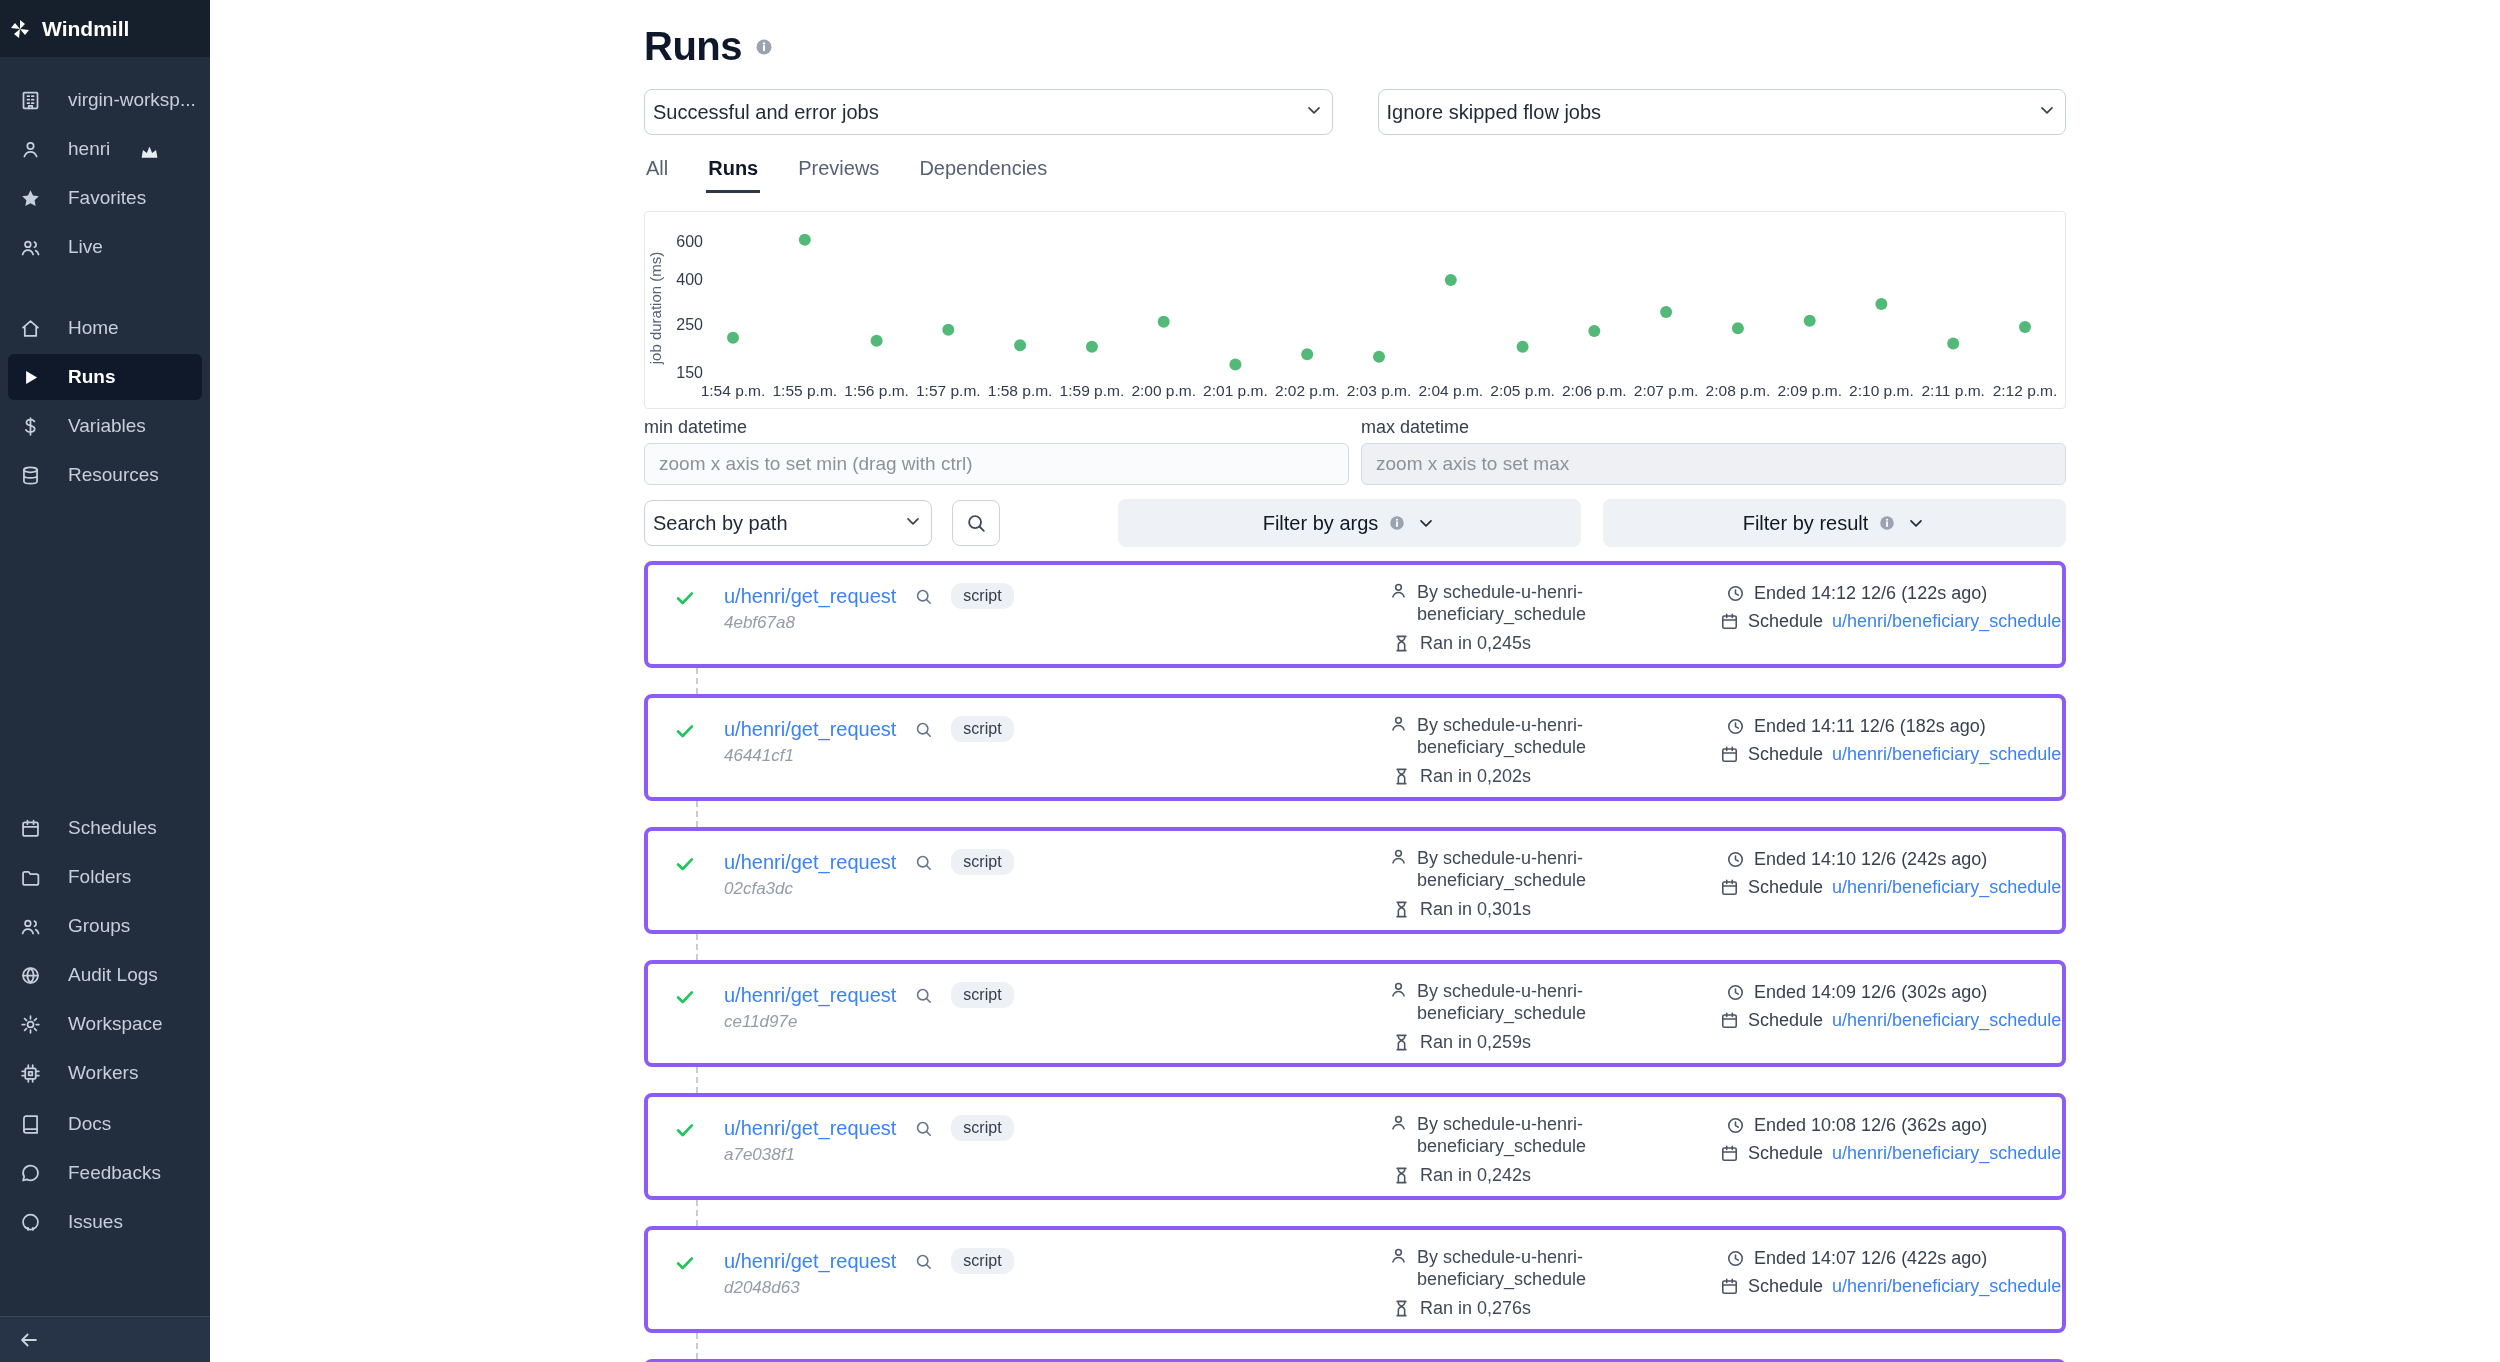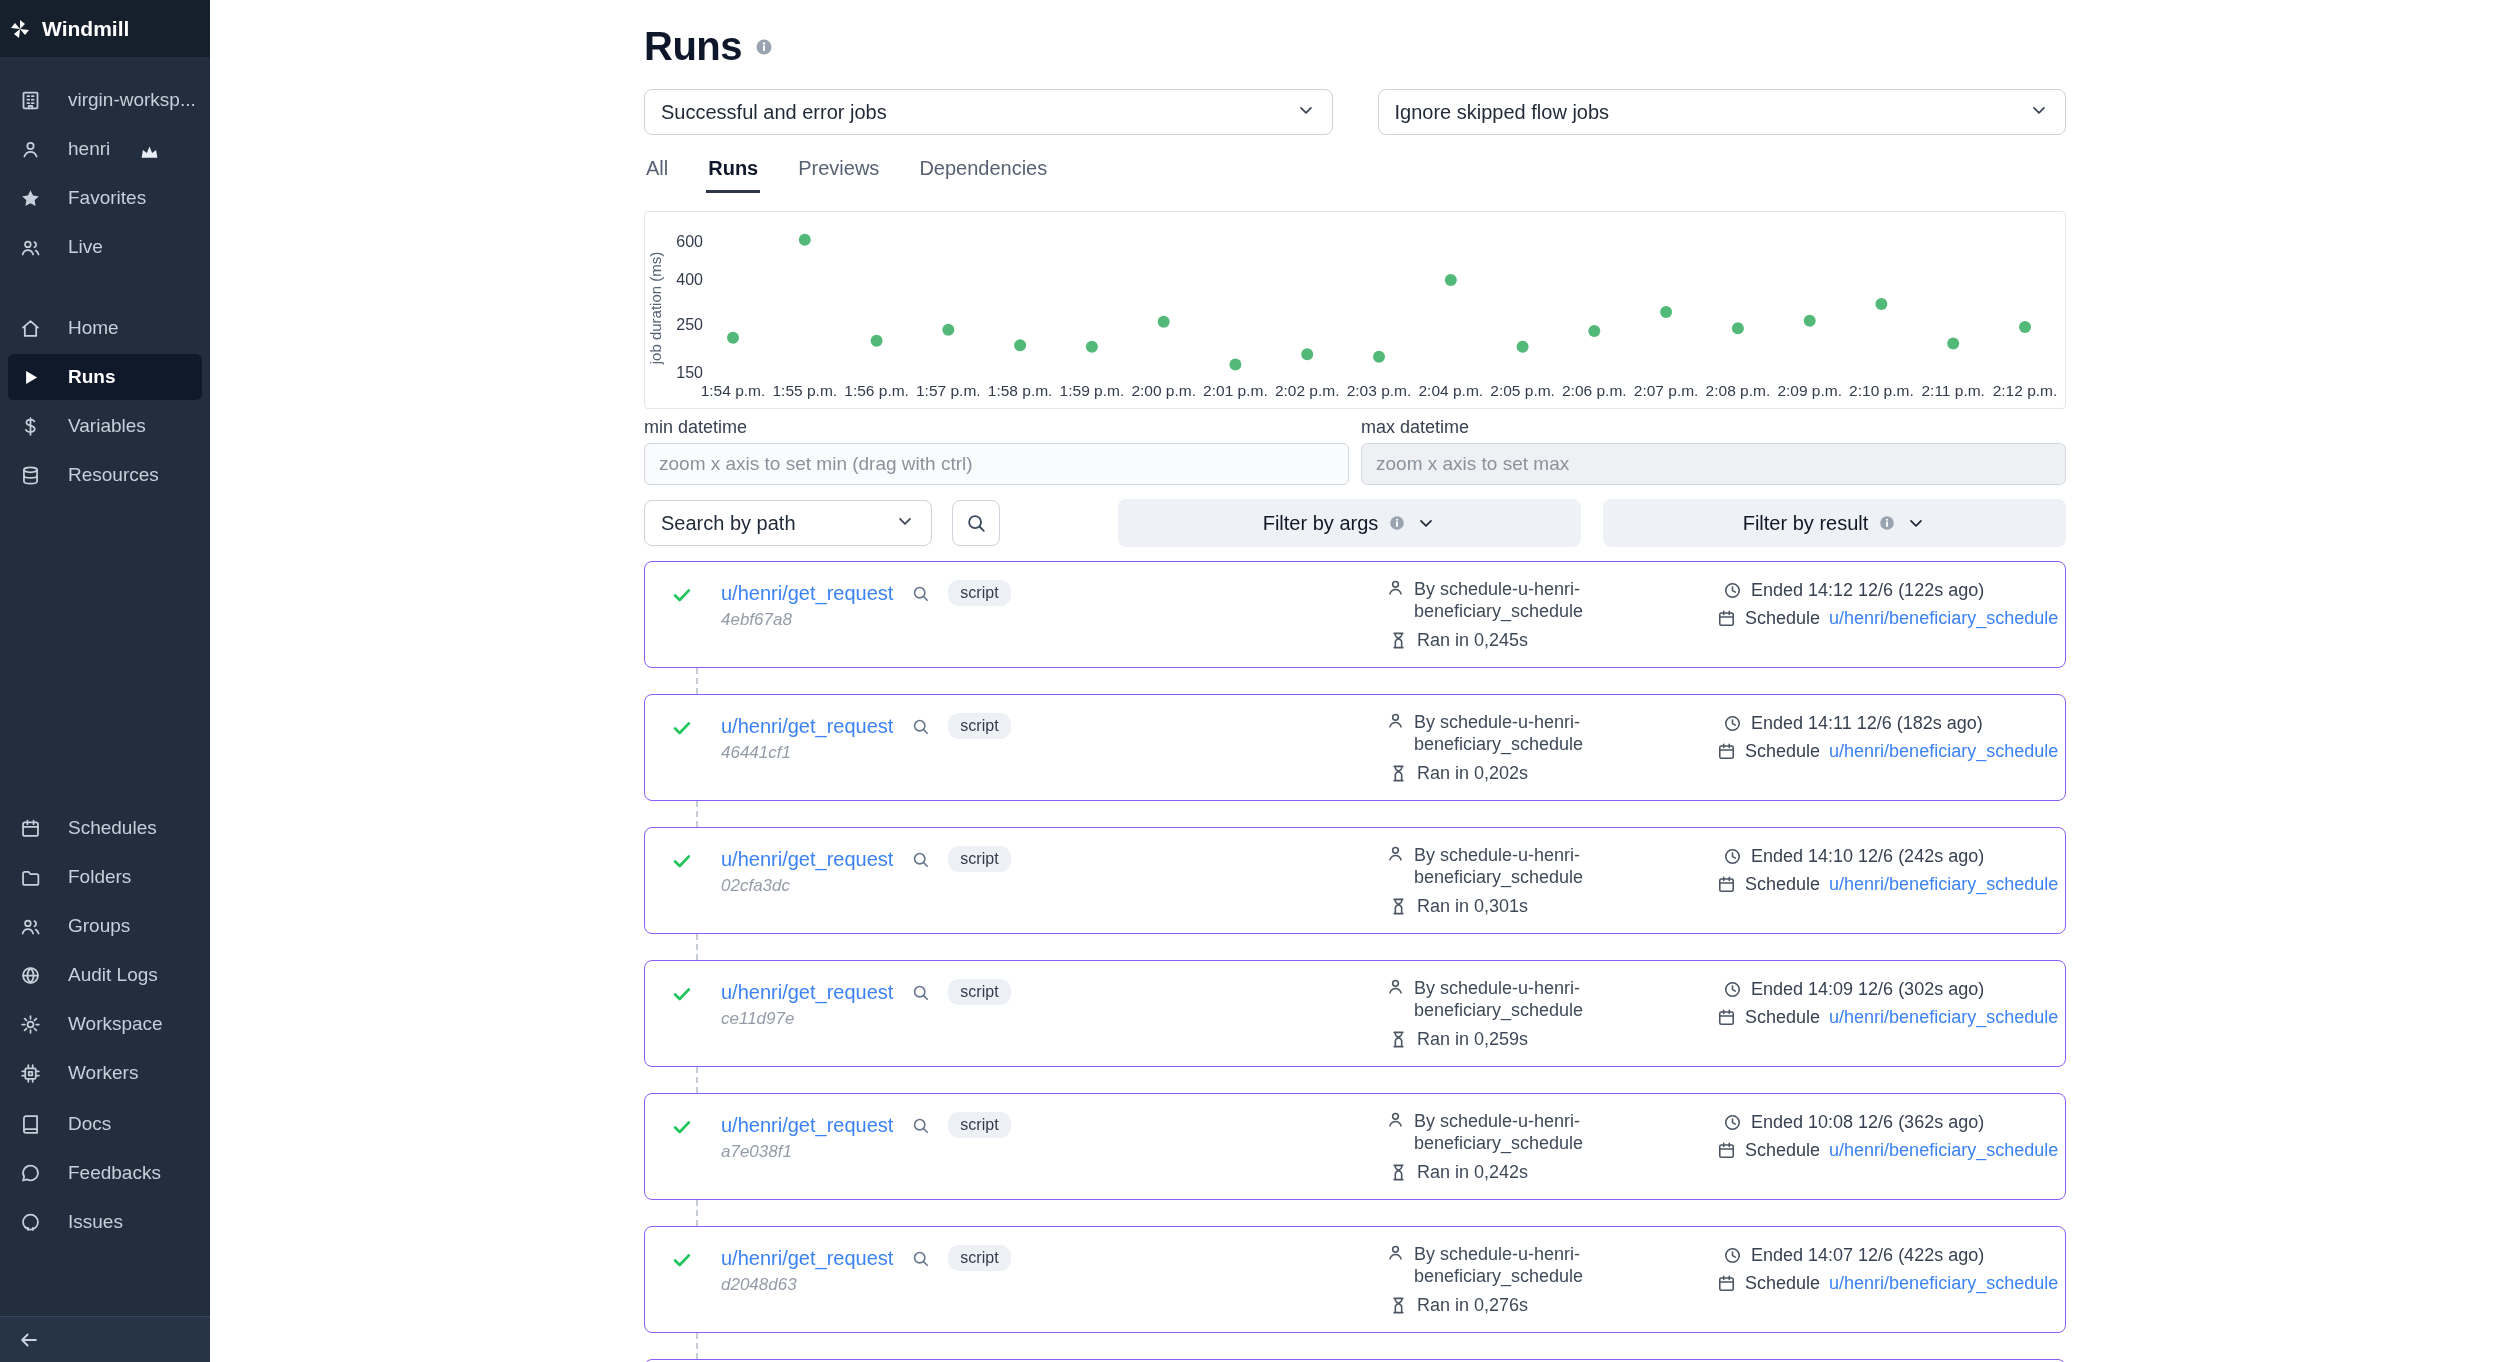--- a/index.html
+++ b/index.html
@@ -34,21 +34,21 @@
   .main { flex:1; height:100%; overflow:hidden; }
   .content { width:1422px; margin:0 auto; }
 
   .title-row { margin-top:24px; display:flex; align-items:center; gap:12px; }
   h1 { margin:0; font-size:40px; font-weight:800; color:#0f172a; letter-spacing:-0.5px; }
   .info-dot { color:#9aa3b0; }
   .info-dot svg { width:20px; height:20px; display:block; }
 
   .selects-row { margin-top:20px; display:grid; grid-template-columns:1fr 1fr; gap:45px; }
   .select { height:46px; border:1px solid #c9d1d9; border-radius:8px; background:#fff;
-            display:flex; align-items:center; justify-content:space-between; padding:0 16px;
+            display:flex; align-items:center; justify-content:space-between; padding:0 8px;
             font-size:20px; color:#1f2937; cursor:pointer; }
   .select svg { width:20px; height:20px; color:#374151; }
 
   .tabs { margin-top:16px; display:flex; gap:36px; font-size:20px; color:#566273; }
   .tab { padding:6px 2px 10px 2px; cursor:pointer; border-bottom:3px solid transparent; }
   .tab.active { color:#0f172a; font-weight:700; border-bottom-color:#2d3748; }
 
   .chart-box { margin-top:18px; height:198px; border:1px solid #e3e7ec; border-radius:4px; }
 
   .dt-row { margin-top:8px; display:grid; grid-template-columns:1fr 1fr; gap:12px; }
@@ -67,21 +67,21 @@
   .search-btn svg { width:22px; height:22px; }
   .pills { margin-left:auto; display:flex; gap:22px; }
   .pill { width:463px; height:48px; background:#eef1f5; border-radius:8px; cursor:pointer;
           display:flex; align-items:center; justify-content:center; gap:10px;
           font-size:20px; font-weight:500; color:#111827; }
   .pill .info-dot svg { width:18px; height:18px; }
   .pill .chev { width:20px; height:20px; color:#1f2937; }
 
   .runs-list { margin-top:14px; }
   .connector { height:26px; width:0; border-left:2px dashed #c6cdd6; margin-left:52px; }
-  .run-card { position:relative; height:107px; border:1px solid #8b5cf6; border-radius:8px; background:#fff; cursor:pointer; }
+  .run-card { position:relative; height:107px; border:4px solid #8b5cf6; border-radius:8px; background:#fff; cursor:pointer; }
   .run-check { position:absolute; left:26px; top:22px; color:#22c55e; }
   .run-check svg { width:22px; height:22px; stroke-width:3; }
   .run-line1 { position:absolute; left:76px; top:18px; display:flex; align-items:center; gap:18px; }
   .run-path { color:#3b82f6; font-size:20px; text-decoration:none; }
   .zoom-btn { color:#64748b; display:flex; cursor:pointer; }
   .zoom-btn svg { width:19px; height:19px; }
   .badge { background:#edf0f4; color:#323c4d; font-size:16px; padding:4px 12px; border-radius:11px; }
   .run-id { position:absolute; left:76px; top:48px; font-style:italic; color:#949ca8; font-size:17px; }
   .icon-sm { color:#4b5563; flex:none; }
   .icon-sm svg { width:19px; height:19px; display:block; }

